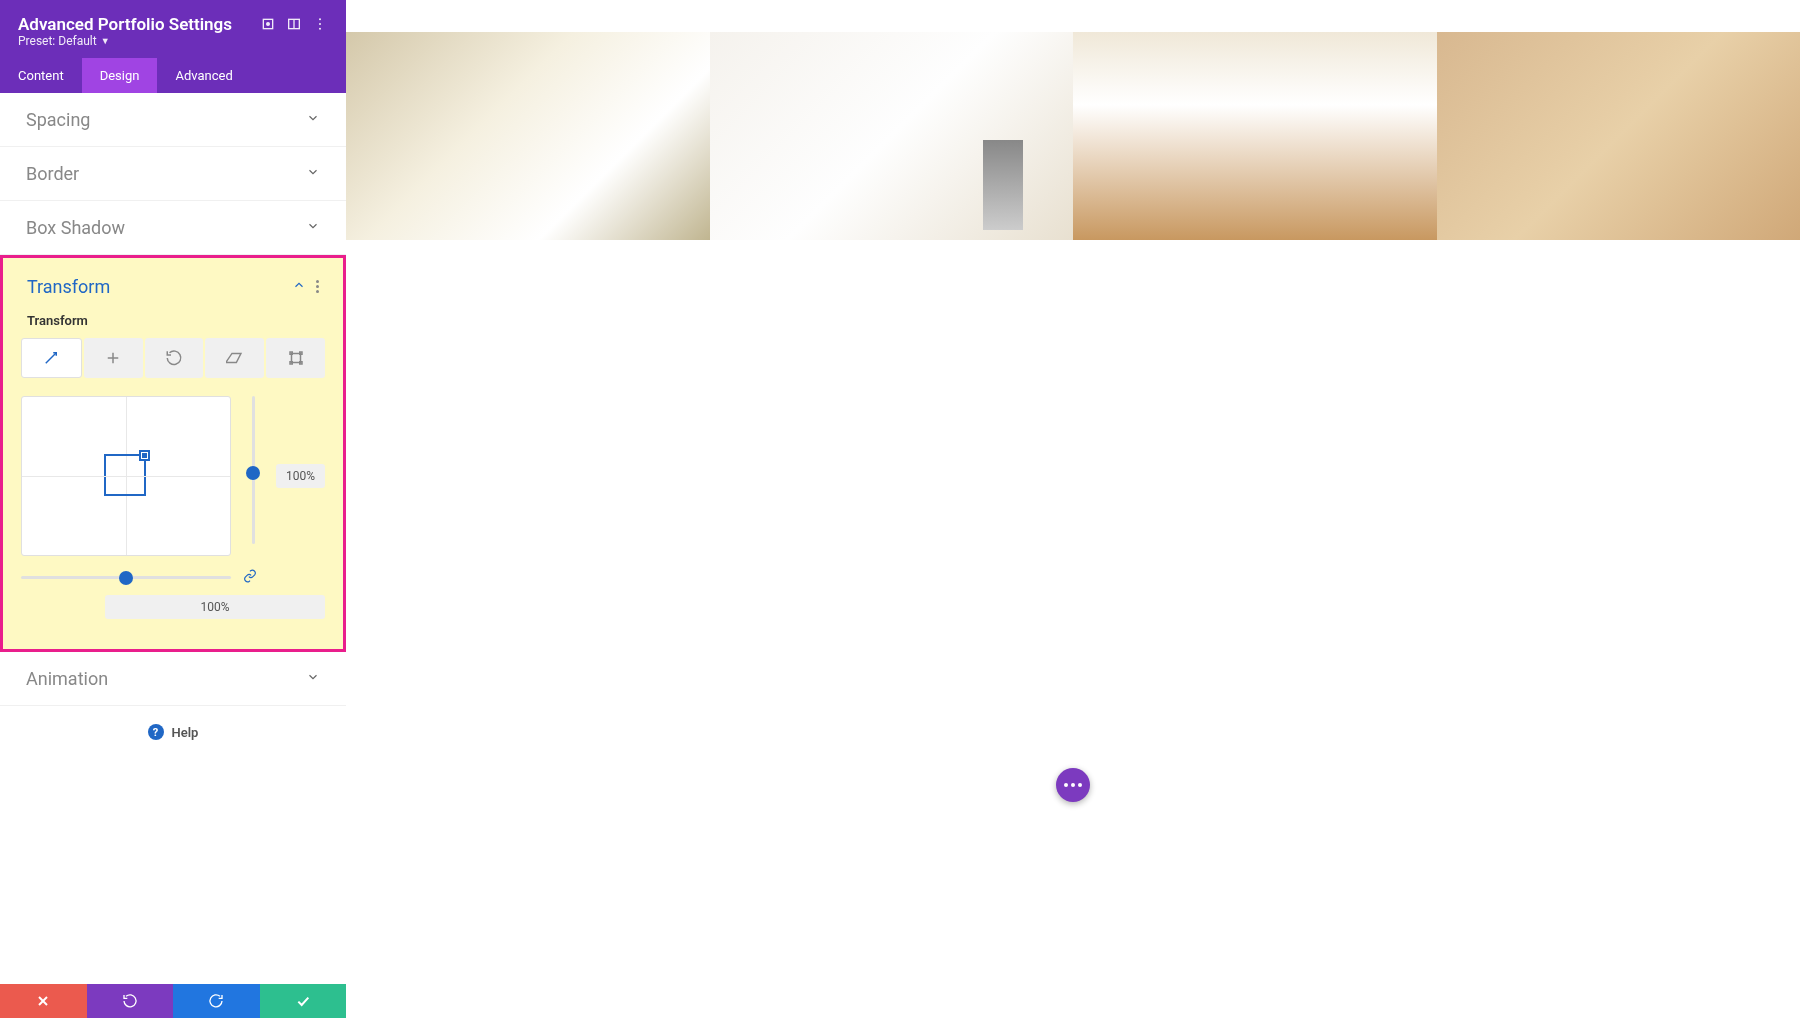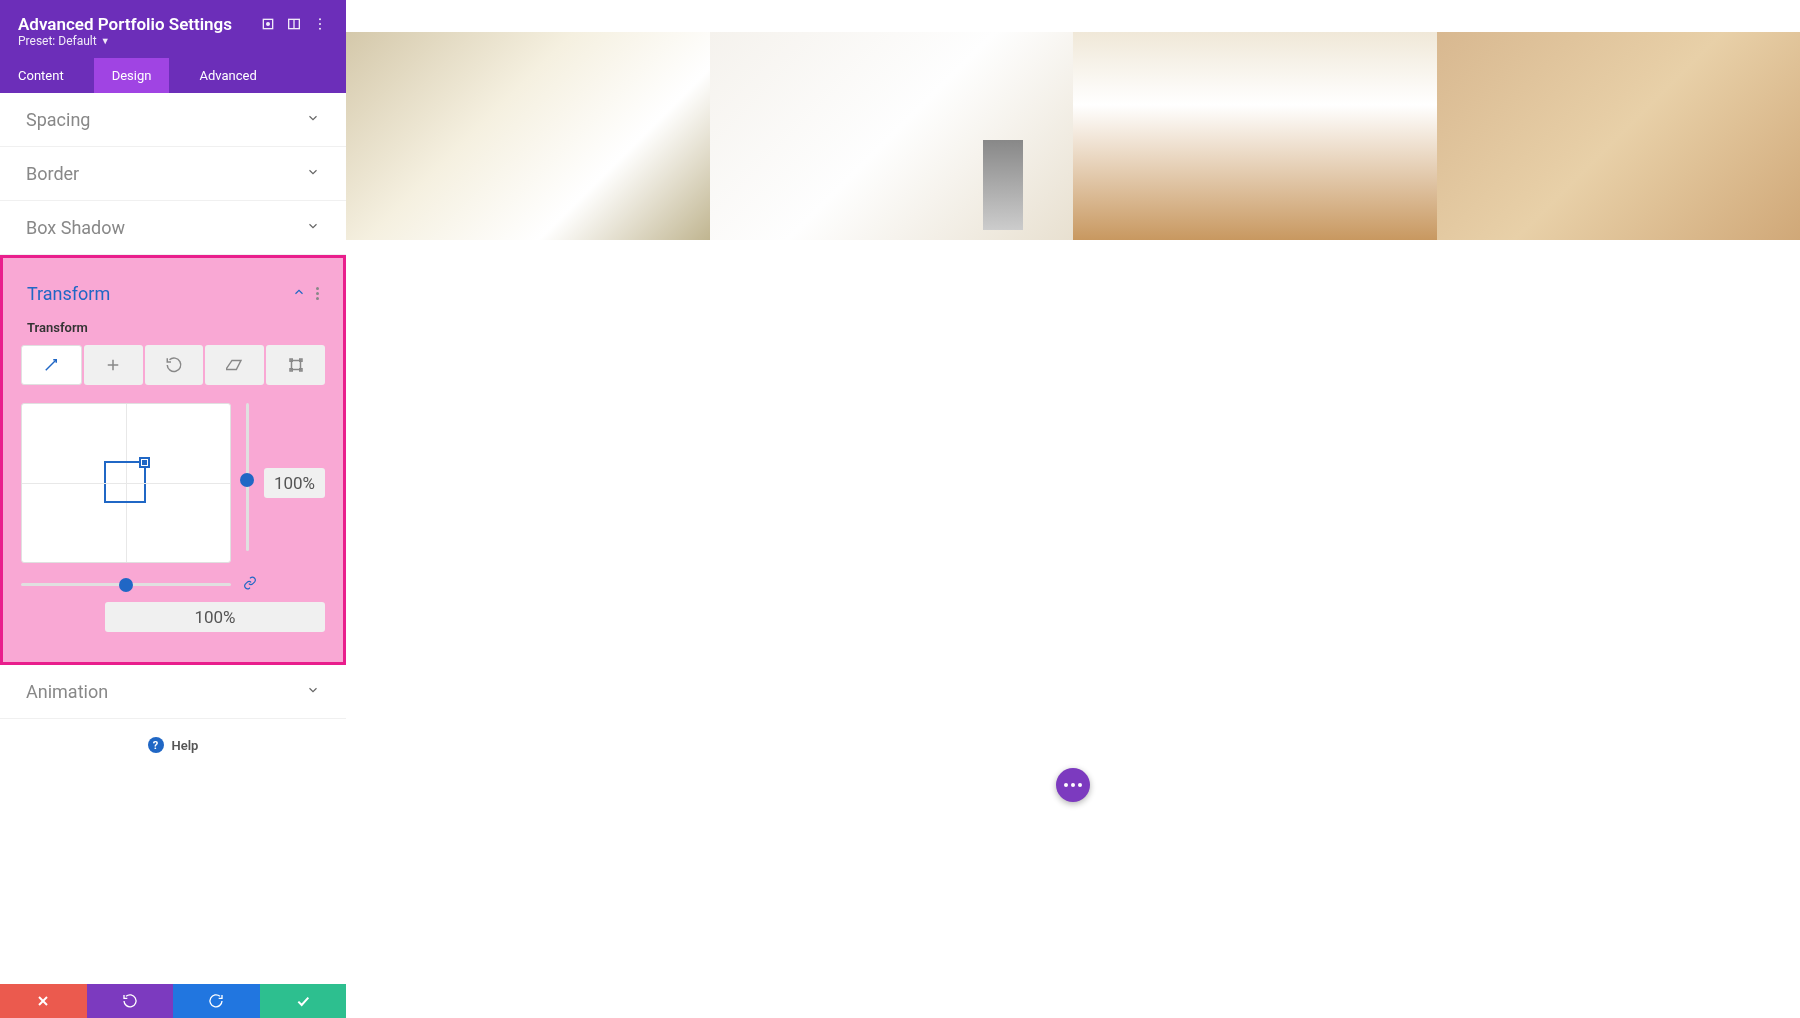--- a/index.html
+++ b/index.html
@@ -8,30 +8,30 @@
     .sidebar { width: 346px; background: #fff; display: flex; flex-direction: column; height: 100%; box-shadow: 0 0 5px rgba(0,0,0,0.1); }
     
     .sidebar-header { background: #6C2EB9; color: #fff; padding: 14px 18px 10px; }
     .sidebar-title-row { display: flex; align-items: center; gap: 10px; }
     .sidebar-title { font-size: 17px; font-weight: 600; flex: 1; }
     .header-icon { width: 16px; height: 16px; display: flex; align-items: center; justify-content: center; cursor: pointer; opacity: 0.9; }
     .header-icon svg { width: 16px; height: 16px; }
     .preset-row { font-size: 12px; opacity: 0.9; display: flex; align-items: center; gap: 4px; cursor: pointer; }
     .preset-caret { font-size: 9px; }
     
-    .tabs { display: flex; background: #6C2EB9; gap: 12px; }
+    .tabs { display: flex; background: #6C2EB9; }
     .tab { flex: 0 0 auto; padding: 10px 18px; font-size: 13px; color: #fff; cursor: pointer; background: #6C2EB9; }
     .tab.active { background: #A044E3; }
     
     .sections { flex: 1; overflow-y: auto; border-radius: 29px; }
     .section-row { display: flex; align-items: center; justify-content: space-between; padding: 16px 26px; border-bottom: 1px solid #f0f0f0; cursor: pointer; }
     .section-row .label { font-size: 18px; color: #888; font-weight: 400; }
     .section-row .chev { color: #666; }
     
-    .transform-panel { border: 3px solid #E91E8C; background: #f9a8d4; padding: 7px 18px 30px; }
+    .transform-panel { border: 3px solid #E91E8C; background: #fef9c3; padding: 0 18px 30px; }
     .transform-header { display: flex; align-items: center; justify-content: space-between; padding: 18px 6px 10px; }
     .transform-header .title { font-size: 18px; color: #2067C5; font-weight: 400; }
     .transform-header .right { display: flex; gap: 10px; align-items: center; }
     .transform-header .right svg, .transform-header .right .dots { color: #2067C5; cursor: pointer; }
     .dots { display: flex; flex-direction: column; gap: 2px; }
     .dots span { width: 3px; height: 3px; background: #888; border-radius: 50%; }
     
     .sublabel { font-size: 13px; color: #333; font-weight: 600; margin: 6px 0 10px 6px; }
     
     .tool-tabs { display: flex; gap: 2px; margin-bottom: 18px; }
@@ -45,21 +45,21 @@
     .t-grid::before, .t-grid::after { content: ''; position: absolute; background: #e8e8e8; }
     .t-grid::before { left: 50%; top: 0; bottom: 0; width: 1px; }
     .t-grid::after { top: 50%; left: 0; right: 0; height: 1px; }
     .t-square { position: absolute; width: 42px; height: 42px; border: 2px solid #2067C5; top: 57px; left: 82px; }
     .t-square-handle { position: absolute; width: 11px; height: 11px; background: #2067C5; top: -6px; right: -6px; display: flex; align-items: center; justify-content: center; }
     .t-square-handle::before { content: ''; width: 5px; height: 5px; border: 1px solid #fff; }
     
     .v-slider-col { display: flex; flex-direction: column; align-items: center; gap: 6px; flex: 1; }
     .v-slider { width: 3px; height: 148px; background: #e0e0e0; position: relative; border-radius: 2px; }
     .v-slider .thumb { position: absolute; width: 14px; height: 14px; background: #2067C5; border-radius: 50%; left: -5.5px; top: 70px; cursor: pointer; }
-    .val-box { background: #f0f0f0; padding: 5px 10px; font-size: 17px; color: #555; border-radius: 3px; min-width: 46px; text-align: center; }
+    .val-box { background: #f0f0f0; padding: 5px 10px; font-size: 12px; color: #555; border-radius: 3px; min-width: 46px; text-align: center; }
     
     .h-slider-row { display: flex; align-items: center; gap: 10px; margin-top: 12px; }
     .h-slider { height: 3px; width: 210px; background: #e0e0e0; position: relative; border-radius: 2px; }
     .h-slider .thumb { position: absolute; width: 14px; height: 14px; background: #2067C5; border-radius: 50%; top: -5.5px; left: 98px; cursor: pointer; }
     .link-icon { color: #2067C5; cursor: pointer; }
     .h-val { margin-left: 84px; margin-top: 8px; }
     
     .help-row { display: flex; align-items: center; justify-content: center; gap: 8px; padding: 18px 0; }
     .help-badge { width: 16px; height: 16px; background: #2067C5; border-radius: 50%; color: #fff; font-size: 11px; font-weight: bold; display: flex; align-items: center; justify-content: center; }
     .help-text { font-size: 13px; color: #555; font-weight: 600; }

